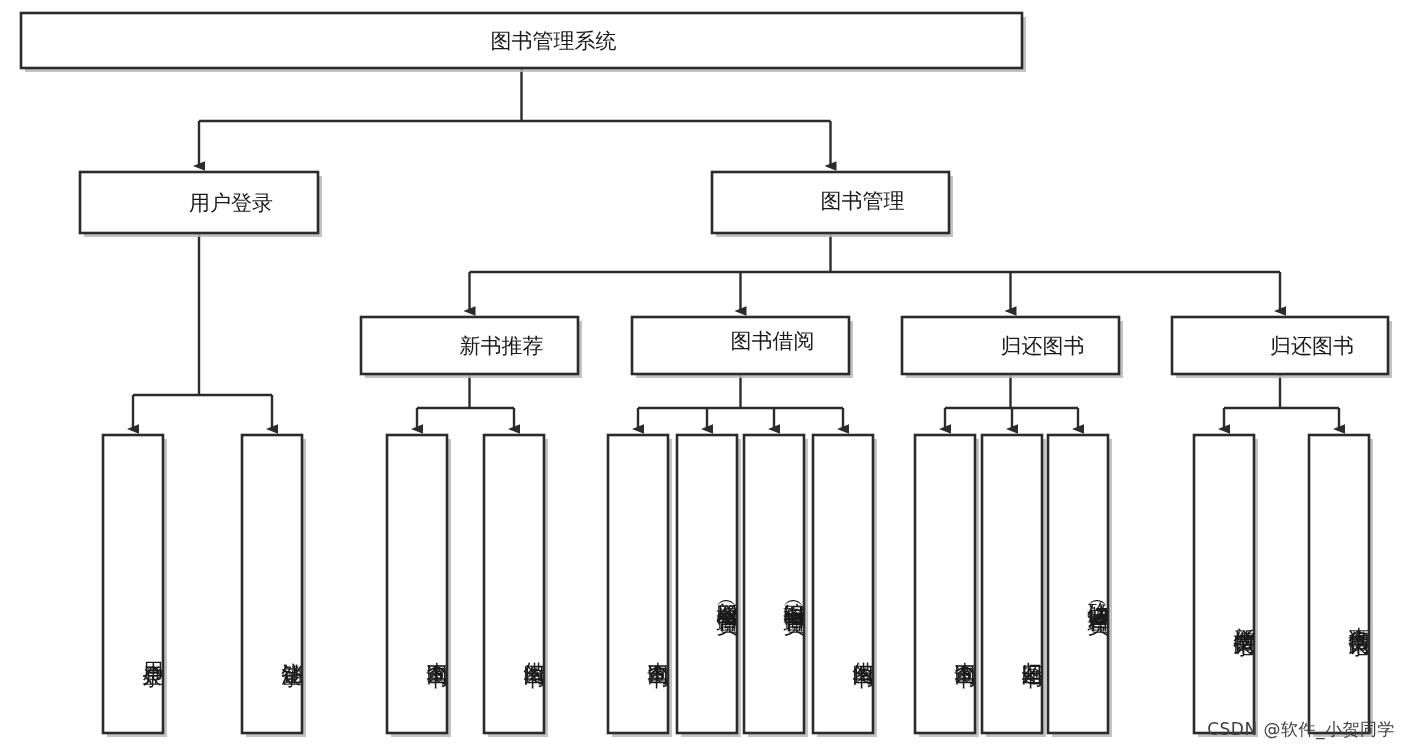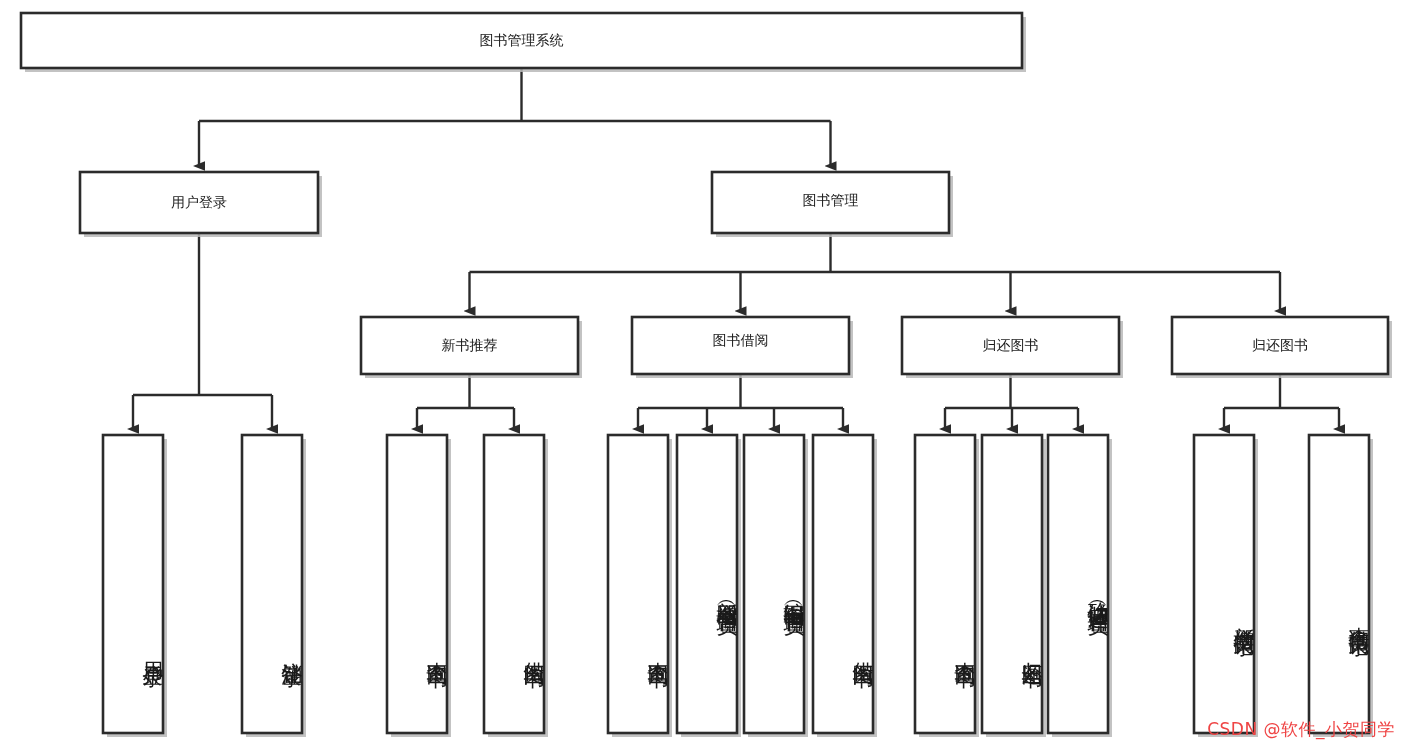--- a/index.html
+++ b/index.html
@@ -51,32 +51,33 @@
     line-height: 1;
     white-space: nowrap;
     pointer-events: none;
     font-family: "DejaVu Sans", "Liberation Sans", sans-serif;
   }
   .hlabel-wrap {
     position: absolute;
     display: flex;
     align-items: center;
     justify-content: center;
-    font-size: 14px;
+    font-size: 21px;
     color: #1a1a1a;
     white-space: nowrap;
     pointer-events: none;
     font-family: Liberation Mono, monospace;
+    margin-left: 32px;
   }
   #watermark {
     position: absolute;
     right: 10px;
     bottom: 6px;
     font-size: 17px;
-    color: #ef4444;
+    color: #404040;
     letter-spacing: 0.5px;
     white-space: nowrap;
     font-family: "DejaVu Sans", "Liberation Sans", sans-serif;
   }
 </style>
 </head>
 <body>
 
 <div id="diagram-root">
 

